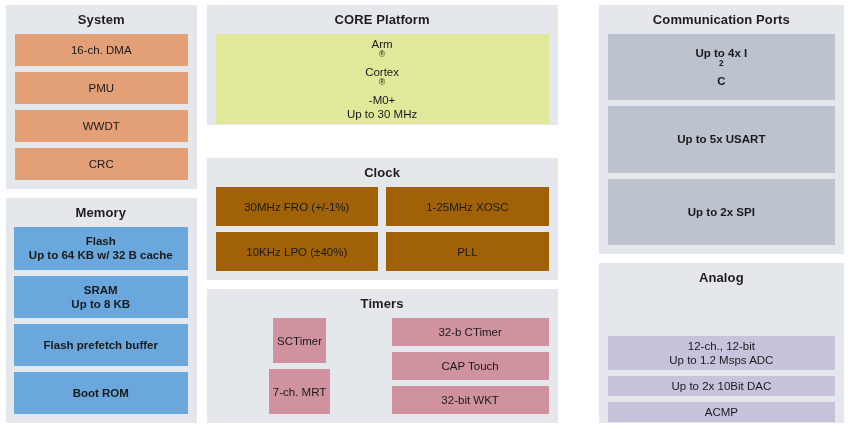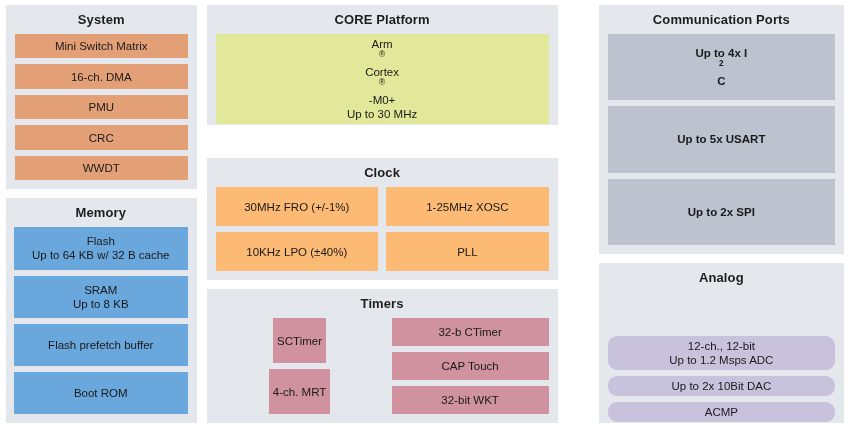--- a/index.html
+++ b/index.html
@@ -62,26 +62,26 @@
     font-size: 11.5px;
     line-height: 14px;
     color: #1a1a1a;
     box-sizing: border-box;
     padding: 3px 4px;
   }
   .block span { display: block; }
 
   
   .c-orange { background: #e3a077; }
-  .c-blue   { background: #6aa7dc; }
+  .c-blue   { background: #6aa7dc; font-weight: bold; }
   .c-olive  { background: #e2e89a; }
-  .c-tan    { background: #fdba74; }
+  .c-tan    { background: #a16207; }
   .c-rose   { background: #cf929e; }
   .c-gray   { background: #bcc3cf; }
-  .c-purple { background: #c9c2dd; border-radius: 9px; }
+  .c-purple { background: #c9c2dd; }
 
   
   .panel-system  { height: 192px; }
   .panel-system .block { flex: 1 1 0; }
 
   .panel-memory  { height: 234px; padding-left: 8px; }
   .panel-memory .block { flex: 1 1 0; }
 
   .panel-core    { height: 120px; }
   .panel-core .block { flex: 1 1 0; align-items: center; }
@@ -127,33 +127,30 @@
 <body>
 
 <div id="diagram">
 
   <div class="column col-left">
 
     <div class="panel panel-system">
       <div class="panel-title">System</div>
       <div class="blocks">
         <div class="block c-orange">
-          <span>Mini Switch Matrix</span>
-        </div>
-        <div class="block c-orange">
           <span>16-ch. DMA</span>
         </div>
         <div class="block c-orange">
           <span>PMU</span>
         </div>
         <div class="block c-orange">
+          <span>WWDT</span>
+        </div>
+        <div class="block c-orange">
           <span>CRC</span>
-        </div>
-        <div class="block c-orange">
-          <span>WWDT</span>
         </div>
       </div>
     </div>
 
     <div class="panel panel-memory">
       <div class="panel-title">Memory</div>
       <div class="blocks">
         <div class="block c-blue">
           <div>
             <span>Flash</span>
@@ -210,21 +207,21 @@
     </div>
 
     <div class="panel panel-timers">
       <div class="panel-title">Timers</div>
       <div class="timers-body">
         <div class="timers-left">
           <div class="block c-rose">
             <span>SCTimer</span>
           </div>
           <div class="block c-rose">
-            <span>4-ch. MRT</span>
+            <span>7-ch. MRT</span>
           </div>
         </div>
         <div class="timers-right">
           <div class="block c-rose">
             <span>32-b CTimer</span>
           </div>
           <div class="block c-rose">
             <span>CAP Touch</span>
           </div>
           <div class="block c-rose">

